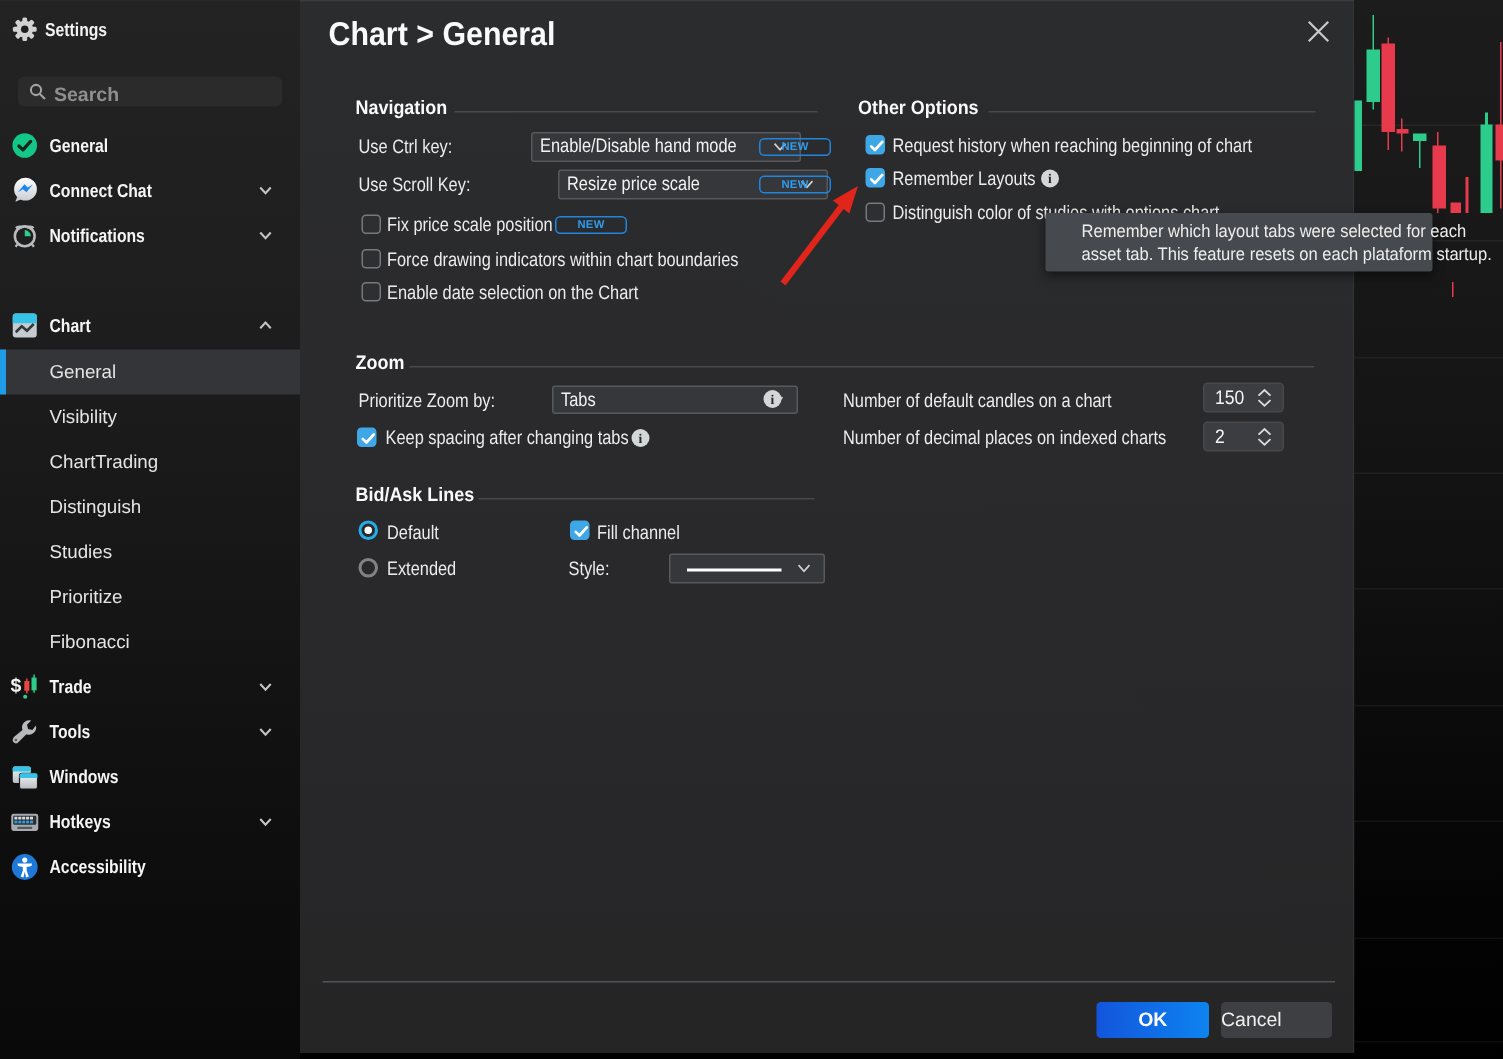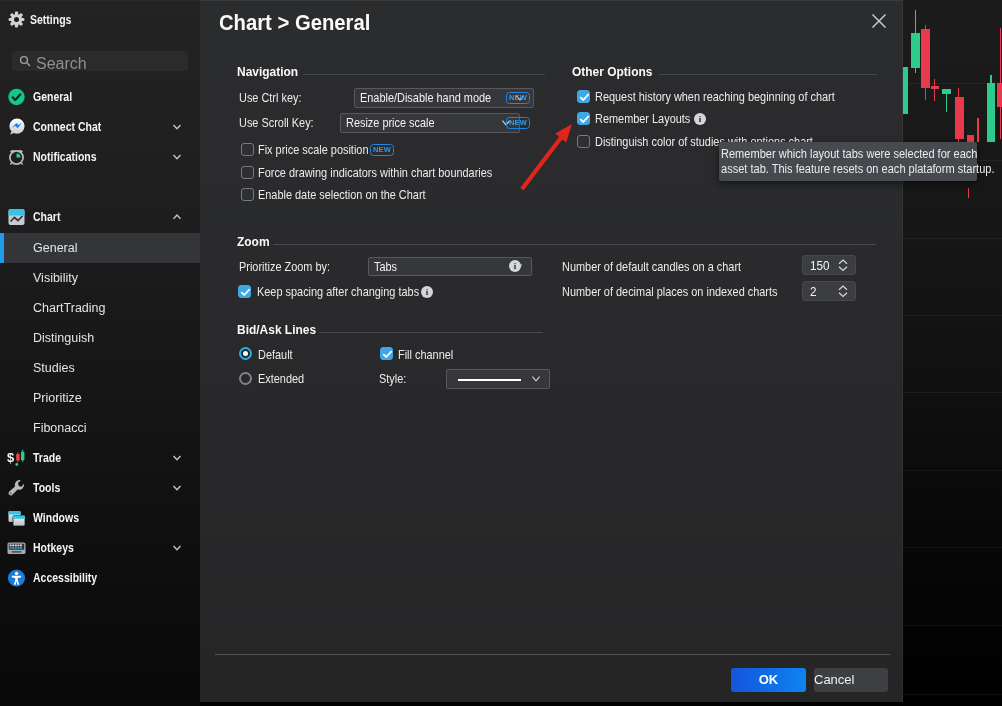--- a/index.html
+++ b/index.html
@@ -6,21 +6,21 @@
 html,body { width:1002px; height:706px; overflow:hidden; background:#000; font-family:"Liberation Sans", sans-serif; }
 #page { position:relative; width:1002px; height:706px; }
 .abs { position:absolute; }
 
 
 #sidebar { left:0; top:0; width:200px; height:706px;
   background:linear-gradient(180deg,#232323 0%,#1e1e1e 28%,#171717 52%,#0e0e0e 80%,#090909 100%);
   border-top:1px solid rgba(255,255,255,0.13); }
 #sb-title { left:30px; top:12px; font-size:12.5px; font-weight:bold; color:#f2f2f2; transform:scaleX(.84); transform-origin:0 0; }
 #search { left:12px; top:50px; width:176px; height:20px; background:#2b2b2b; border-radius:4px; }
-#search span { position:absolute; left:24px; top:3.5px; font-size:16px; font-weight:normal; color:#8f8f8f; }
+#search span { position:absolute; left:24px; top:3.5px; font-size:13px; font-weight:bold; color:#8f8f8f; }
 .mi { position:absolute; left:0; width:200px; height:30px; }
 .mi .lbl { position:absolute; left:33px; top:50%; transform:translateY(-50%) scaleX(.84); transform-origin:0 50%; font-size:12.5px; font-weight:bold; color:#f5f5f5; white-space:nowrap; }
 .mi .ic { position:absolute; left:7px; top:50%; transform:translateY(-50%); width:19px; height:19px; }
 .sub { position:absolute; left:0; width:200px; height:30px; }
 .sub .lbl { position:absolute; left:33px; top:50%; transform:translateY(-50%); font-size:12.5px; color:#e4e4e4; font-weight:normal; white-space:nowrap; }
 .sub.sel { background:#333538; }
 .sub.sel::before { content:""; position:absolute; left:0; top:0; width:4px; height:100%; background:#1f9ce8; }
 .chev { position:absolute; right:18px; top:50%; transform:translateY(-50%); width:10px; height:10px; }
 
 
@@ -29,21 +29,21 @@
   border-top:1px solid rgba(255,255,255,0.10);
   box-shadow:inset -1px 0 0 rgba(255,255,255,0.05); }
 #title { left:19px; top:9px; font-size:22px; font-weight:bold; color:#fafafa; transform:scaleX(.92); transform-origin:0 0; white-space:nowrap; }
 #closex { left:670px; top:11px; width:18px; height:18px; }
 .sec { position:absolute; font-size:13px; font-weight:bold; color:#fafafa; transform:scaleX(.92); transform-origin:0 0; white-space:nowrap; }
 .hline { position:absolute; height:1px; background:#47494d; }
 .flabel { position:absolute; font-size:13px; color:#ececec; white-space:nowrap; transform:scaleX(.84); transform-origin:0 0; }
 .dd { position:absolute; background:#35373b; border:1px solid #57595d; border-radius:2px;margin-left:32px; }
 .dd span { position:absolute; left:4.5px; top:calc(50% - 1px); transform:translateY(-50%) scaleX(.84); transform-origin:0 50%; font-size:13px; color:#f2f2f2; white-space:nowrap; }
 .ddc { position:absolute; right:8px; top:50%; transform:translateY(-50%); width:10px; height:8px; }
-.newb { position:absolute; width:24px; height:12px; border:1px solid #1f86e0; border-radius:3.5px; color:#2f9cf0; font-size:7.5px; font-weight:bold; text-align:center; line-height:10.5px; letter-spacing:0.2px; }
+.newb { position:absolute; width:48px; height:12px; border:1px solid #1f86e0; border-radius:3.5px; color:#2f9cf0; font-size:7.5px; font-weight:bold; text-align:center; line-height:10.5px; letter-spacing:0.2px; }
 .cb { position:absolute; width:13px; height:13px; border-radius:3px; background:#2d2f32; border:1px solid #77797c; }
 .cb.on { background:#3fa7e6; border:1px solid #3fa7e6; }
 .cb.on svg { position:absolute; left:0; top:0; }
 .radio { position:absolute; width:13px; height:13px; border-radius:50%; border:2px solid #808284; background:transparent; }
 .radio.on { border:2px solid #24aee8; }
 .radio.on::after { content:""; position:absolute; left:2px; top:2px; width:5px; height:5px; border-radius:50%; background:#fff; }
 .info { position:absolute; width:12px; height:12px; border-radius:50%; background:#d4d6d8; color:#26282c; font-size:9px; font-weight:bold; text-align:center; line-height:12px; font-family:"Liberation Serif",serif; }
 .spin { position:absolute; width:54px; height:20px; background:#3b3d41; border-radius:3px; border:1px solid #46484c; }
 .spin span { position:absolute; left:7px; top:50%; transform:translateY(-50%) scaleX(.9); transform-origin:0 50%; font-size:13px; color:#f5f5f5; }
 
@@ -55,22 +55,22 @@
 
 
 #chart { left:903px; top:0; width:99px; height:706px;
   background:linear-gradient(180deg,#1c1c1d 0%,#171718 30%,#101010 55%,#060606 80%,#000 100%); }
 .grid { position:absolute; left:0; width:99px; height:1px; background:rgba(255,255,255,0.055); }
 .cndl { position:absolute; }
 .grn { background:#2ecc8c; }
 .red { background:#e83a4d; }
 
 
-#tooltip { left:719px; top:142px; width:258px; height:39px; background:#46494d; border-radius:2px;
-  box-shadow:0 3px 7px rgba(0,0,0,0.5); color:#ededed; font-size:12px; line-height:14.5px; padding:5px 0 0 2px; }
+#tooltip { left:697px; top:142px; width:258px; height:39px; background:#46494d; border-radius:2px;
+  box-shadow:0 3px 7px rgba(0,0,0,0.5); color:#ededed; font-size:12px; line-height:14.5px; padding:5px 0 0 24px; }
 #tooltip div { transform:scaleX(.92); transform-origin:0 0; white-space:nowrap; }
 </style>
 </head>
 <body>
 <div id="page">
 
   <div id="sidebar" class="abs">
     <svg class="abs" style="left:8px;top:10px" width="17" height="17" viewBox="0 0 17 17">
       <g fill="#d2d2d2">
         <rect x="6.9" y="0.6" width="3.2" height="15.8" rx="1"></rect>
@@ -255,21 +255,21 @@
     <div class="hline" style="left:103px;top:73px;width:242px"></div>
     <div class="flabel" style="left:39px;top:89px">Use Ctrl key:</div>
     <div class="dd" style="left:122px;top:87px;width:180px;height:20px">
         <span>Enable/Disable hand mode</span>
       <svg class="ddc" viewBox="0 0 11 8">
           <path d="M1.5 1.5 L5.5 6 L9.5 1.5" fill="none" stroke="#cfcfcf" stroke-width="1.3"></path>
         </svg>
       </div>
     <div class="newb" style="left:306px;top:91px">NEW</div>
     <div class="flabel" style="left:39px;top:114px">Use Scroll Key:</div>
-    <div class="dd" style="left:108px;top:112px;width:180px;height:20px">
+    <div class="dd" style="left:140px;top:112px;width:180px;height:20px">
         <span>Resize price scale</span>
       <svg class="ddc" viewBox="0 0 11 8">
           <path d="M1.5 1.5 L5.5 6 L9.5 1.5" fill="none" stroke="#cfcfcf" stroke-width="1.3"></path>
         </svg>
       </div>
     <div class="newb" style="left:306px;top:116px">NEW</div>
 
     <div class="cb" style="left:41px;top:142px"></div>
     <div class="flabel" style="left:58px;top:141px">Fix price scale position</div>
     <div class="newb" style="left:170px;top:143px">NEW</div>

